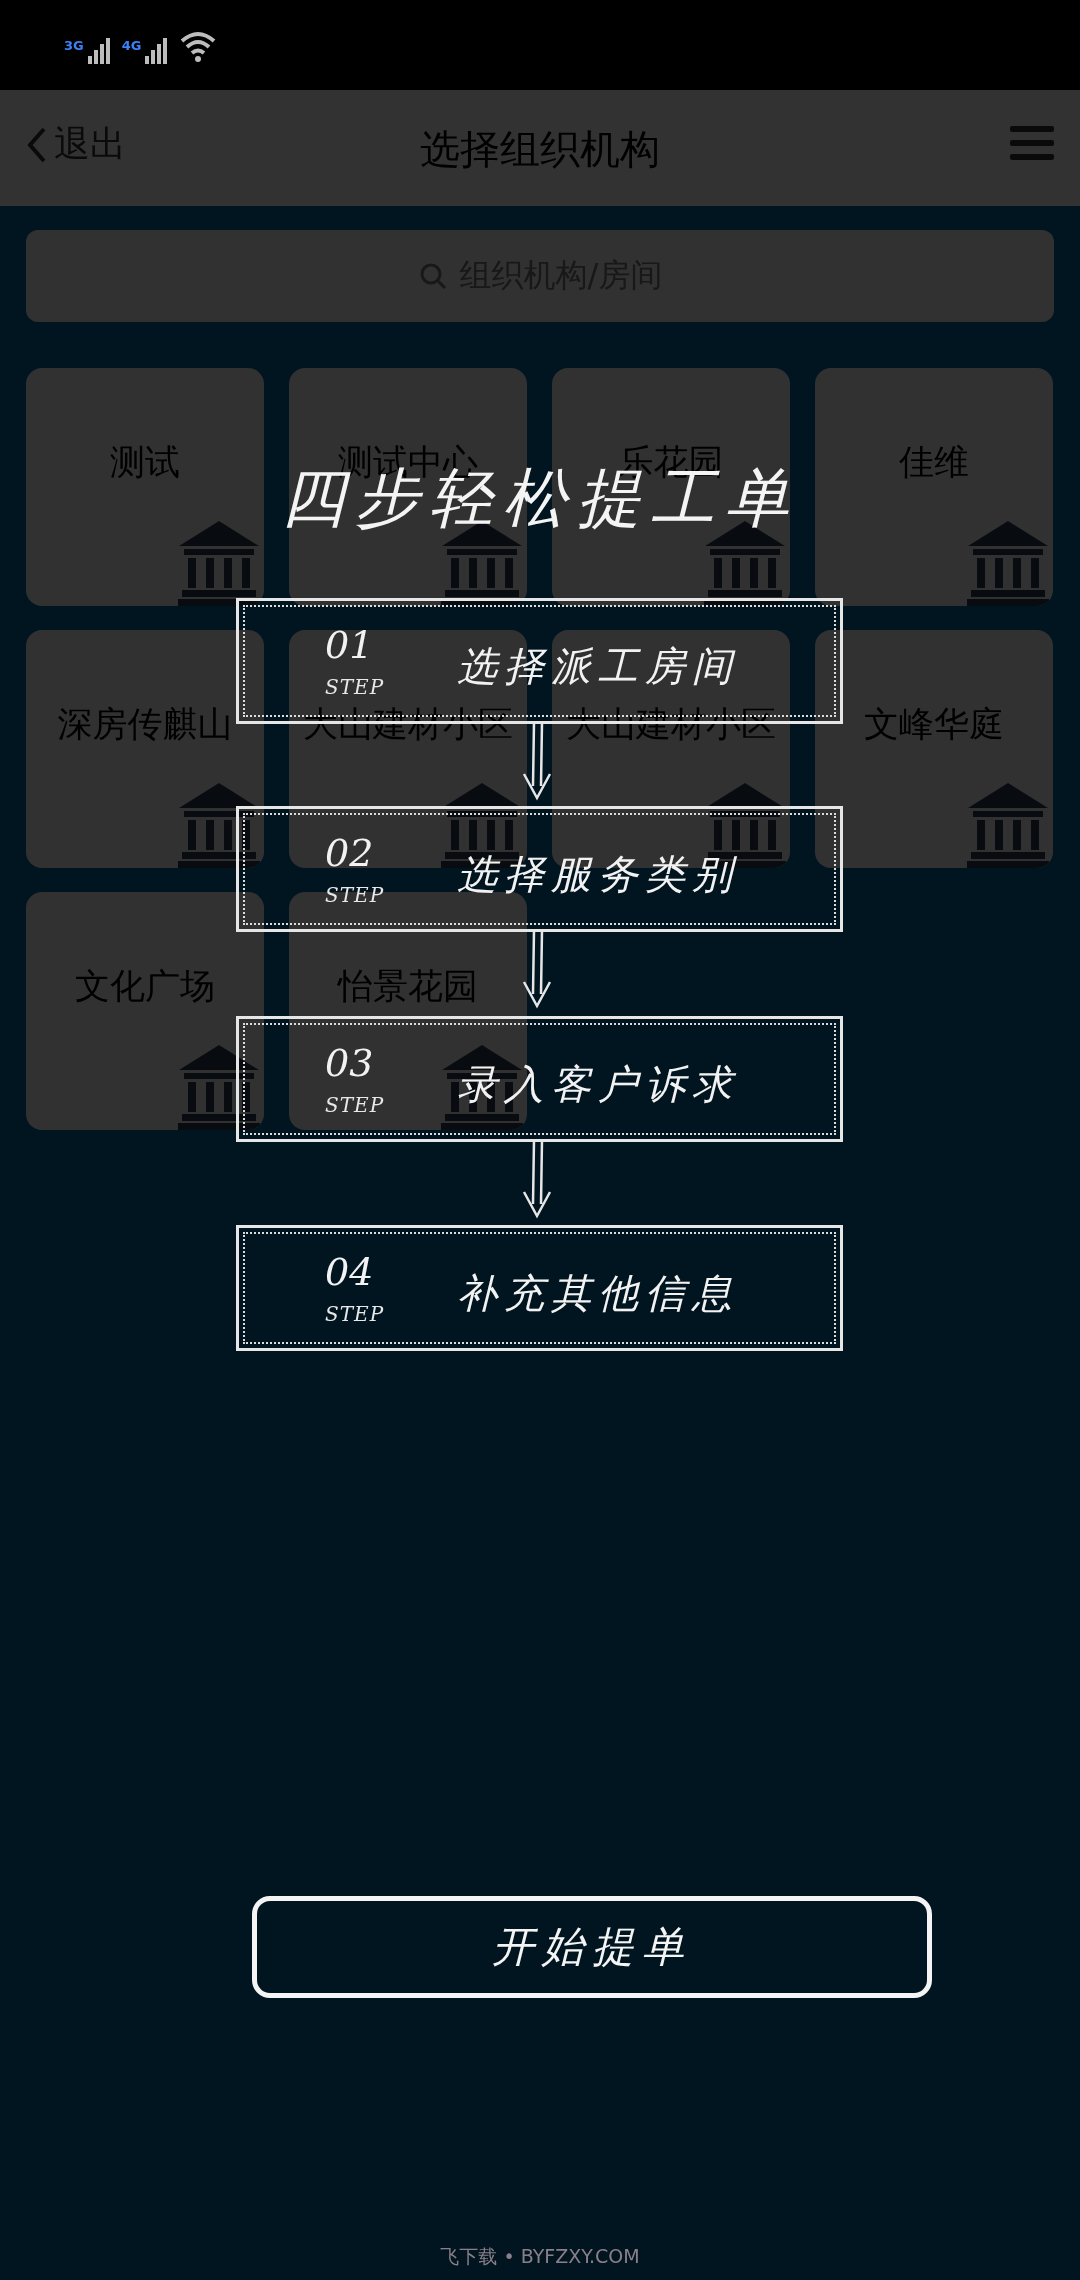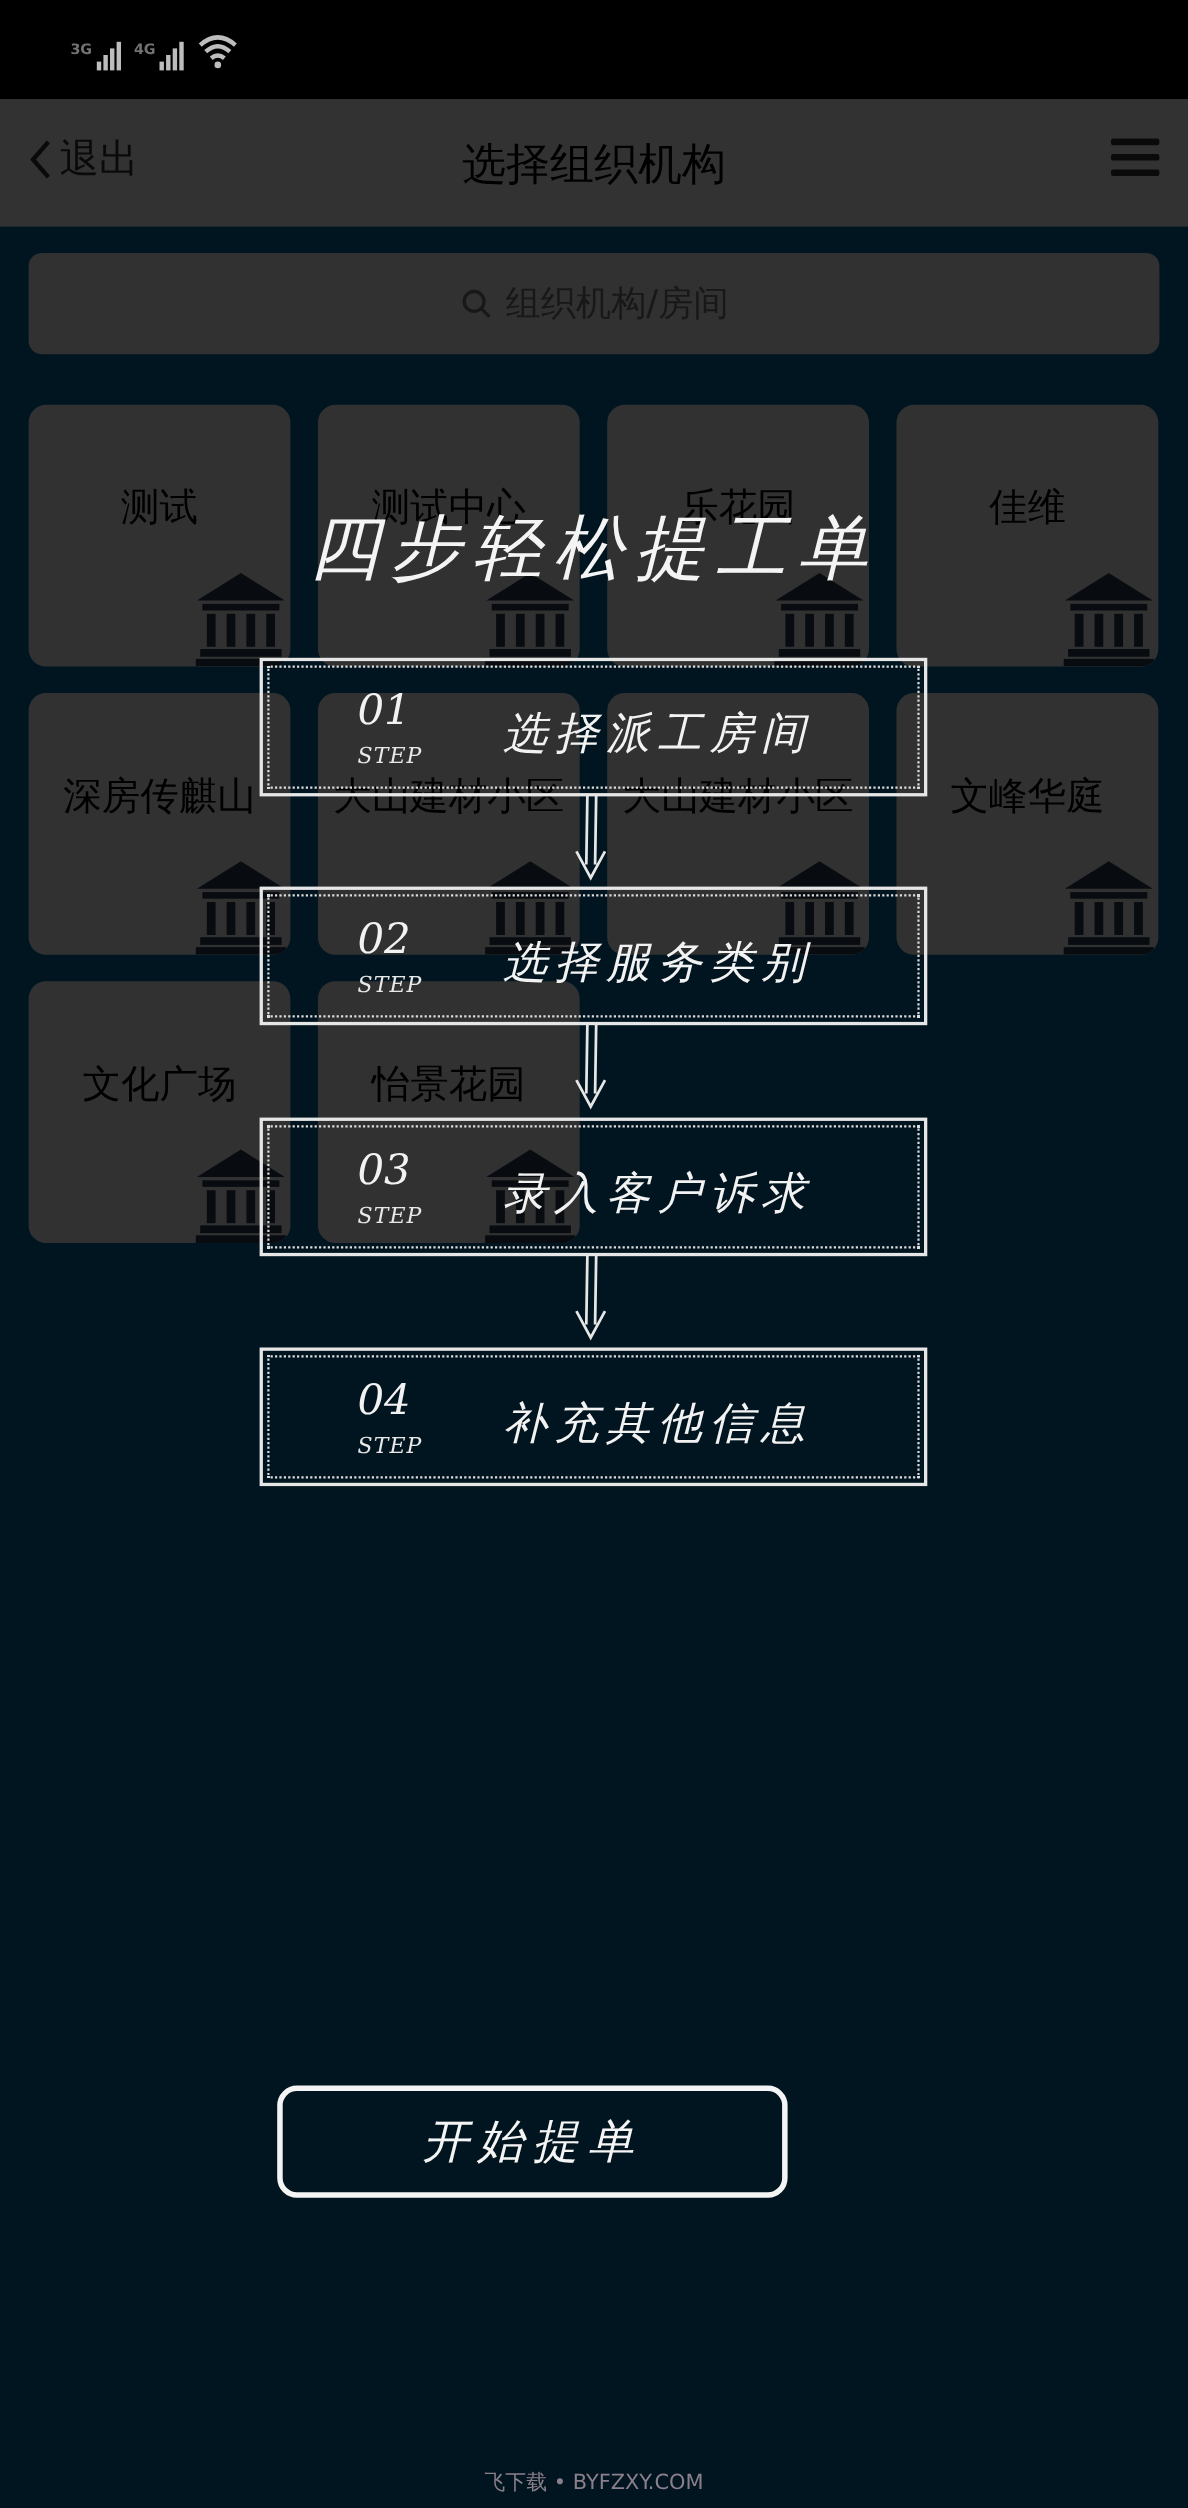--- a/index.html
+++ b/index.html
@@ -3,21 +3,21 @@
 <meta charset="utf-8">
 <style>
   * { box-sizing: border-box; margin: 0; padding: 0; }
   html, body { width: 1080px; height: 2280px; background: #333333; overflow: hidden; }
   body { position: relative; font-family: "DejaVu Sans", "Liberation Sans", sans-serif; }
 
   
   .statusbar { position: absolute; left: 0; top: 0; width: 1080px; height: 90px; background: #000; color: #bdbdbd; }
   .sb-left { position: absolute; left: 64px; top: 24px; display: flex; align-items: flex-end; gap: 12px; height: 40px; }
   .net { display: flex; align-items: flex-end; gap: 2px; }
-  .net .tag { font-size: 13px; font-weight: bold; align-self: flex-start; margin-right: 2px; color: #737373; }
+  .net .tag { font-size: 13px; font-weight: bold; align-self: flex-start; margin-right: 2px; color: #3b82f6; }
   .net .bar { width: 4px; background: #bdbdbd; }
   .wifi { width: 38px; height: 36px; }
   .sb-right { position: absolute; right: 40px; top: 22px; display: flex; align-items: center; gap: 14px; height: 46px; }
   .battery { width: 52px; height: 26px; border: 2px solid #bdbdbd; border-radius: 3px; position: relative; display: flex; align-items: center; }
   .battery .fill { position: absolute; left: 2px; top: 2px; bottom: 2px; width: 40%; background: #555; }
   .battery .pct { position: relative; width: 100%; text-align: center; font-size: 20px; color: #ddd; }
   .battery::after { content: ""; position: absolute; right: -7px; top: 6px; width: 4px; height: 10px; background: #bdbdbd; border-radius: 1px; }
   .clock { font-size: 34px; color: #c8c8c8; letter-spacing: 0.5px; }
 
   
@@ -38,21 +38,21 @@
 
   
   .guide-title { position: absolute; left: 0; right: 0; top: 455px; text-align: center; font-family: "DejaVu Serif", serif; font-style: italic; font-size: 64px; color: #f4f4f4; letter-spacing: 10px; }
   .step { position: absolute; left: 236px; width: 607px; height: 126px; border: 3px solid #e6e6e6; }
   .step::before { content: ""; position: absolute; left: 4px; top: 4px; right: 4px; bottom: 4px; border: 2px dotted #dcdcdc; }
   .step .num { position: absolute; left: 86px; top: 22px; font-family: "DejaVu Serif", serif; font-style: italic; font-size: 38px; color: #f2f2f2; }
   .step .steplbl { position: absolute; left: 86px; top: 74px; font-family: "DejaVu Serif", serif; font-style: italic; font-size: 20px; color: #e8e8e8; letter-spacing: 1px; }
   .step .txt { position: absolute; left: 218px; top: 38px; font-family: "DejaVu Serif", serif; font-style: italic; font-size: 40px; color: #f2f2f2; letter-spacing: 7px; }
   .arrow { position: absolute; left: 518px; width: 40px; height: 80px; }
 
-  .start-btn { position: absolute; left: 252px; top: 1896px; width: 464px; height: 102px; border: 5px solid #f4f4f4; border-radius: 18px; display: flex; align-items: center; justify-content: center; font-family: "DejaVu Serif", serif; font-style: italic; font-size: 42px; color: #f4f4f4; letter-spacing: 8px; background: transparent; cursor: pointer; }
+  .start-btn { position: absolute; left: 252px; top: 1896px; width: 680px; height: 102px; border: 5px solid #f4f4f4; border-radius: 18px; display: flex; align-items: center; justify-content: center; font-family: "DejaVu Serif", serif; font-style: italic; font-size: 42px; color: #f4f4f4; letter-spacing: 8px; background: transparent; cursor: pointer; }
 
   .watermark { position: absolute; left: 0; right: 0; top: 2244px; text-align: center; font-size: 19px; color: #8a7f8a; }
 </style>
 </head>
 <body>
 
 <div class="statusbar">
   <div class="sb-left">
     <div class="net">
       <span class="tag">3G</span>

